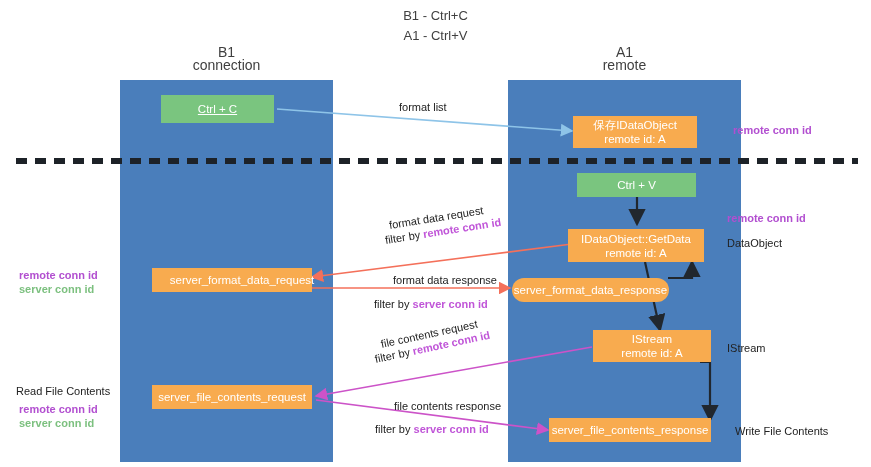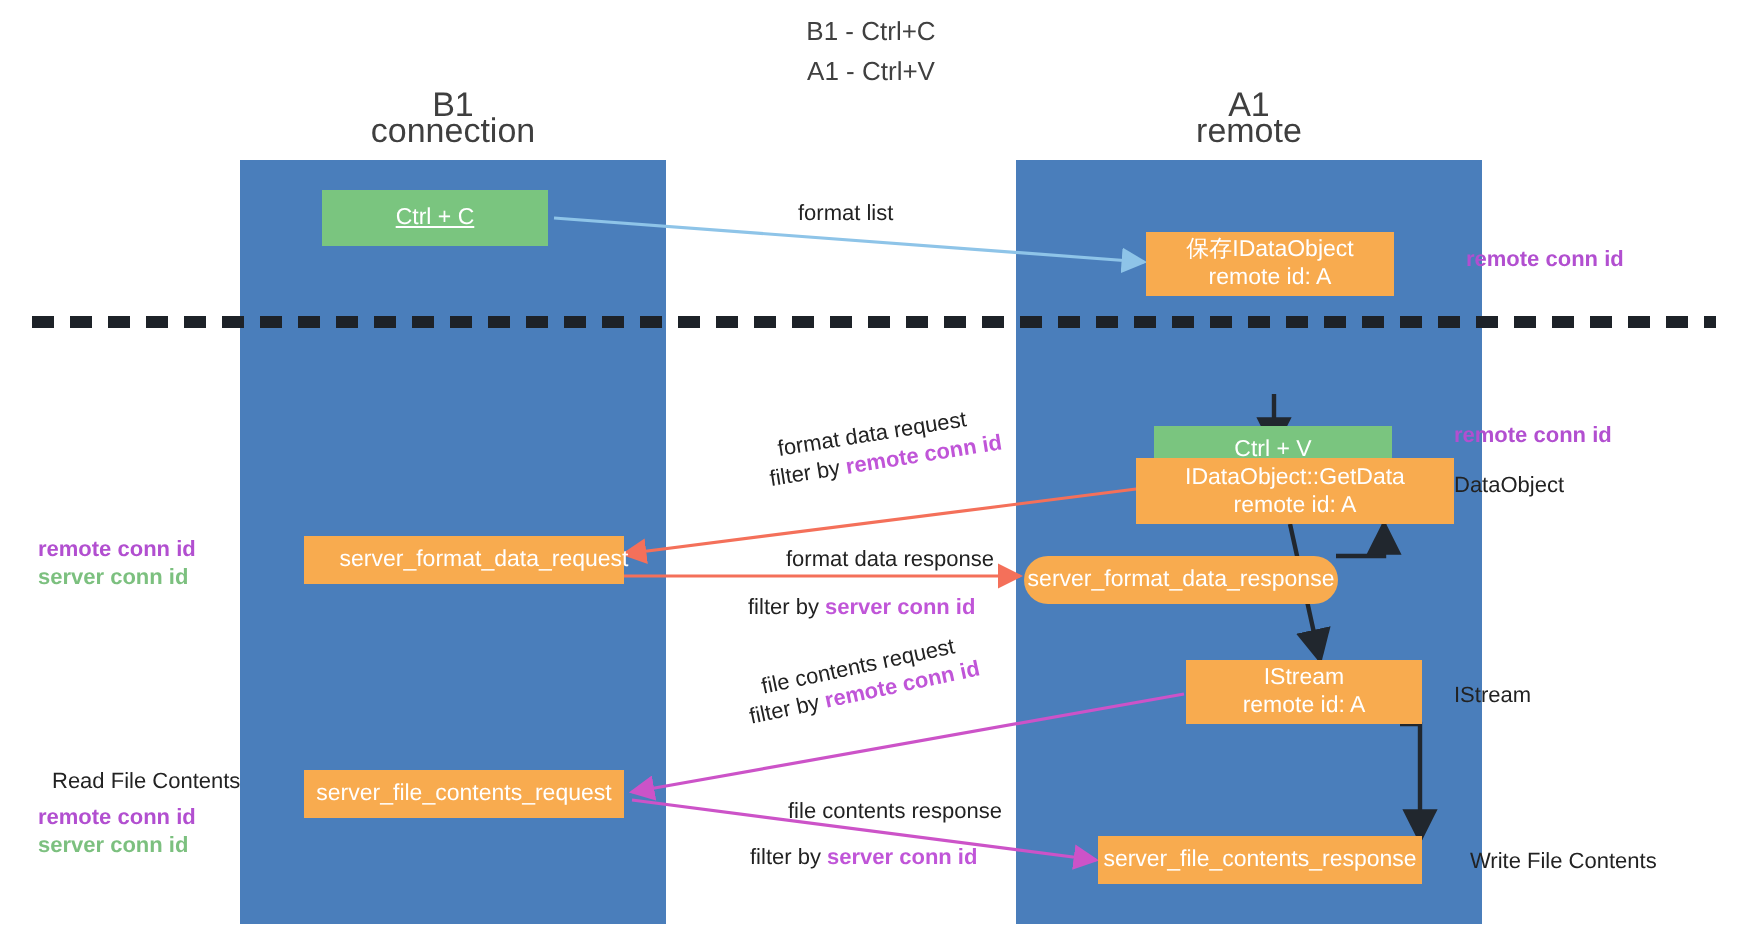--- a/index.html
+++ b/index.html
@@ -35,21 +35,21 @@
     width: 871px;
     text-align: center;
     font-size: 13px;
     color: #404040;
     line-height: 20px;
     white-space: pre-line;
   }
   .lane-head {
     position: absolute;
     text-align: center;
-    font-size: 17px;
+    font-size: 14px;
     color: #3f3f3f;
     line-height: 13px;
     white-space: pre-line;
   }
   .head-b1 { left: 120px; top: 46px; width: 213px; }
   .head-a1 { left: 508px; top: 46px; width: 233px; }
 
   .box {
     position: absolute;
     display: flex;
@@ -138,23 +138,23 @@
     <line x1="316" y1="400" x2="548" y2="430" stroke="#cc53c8" stroke-width="1.6" marker-end="url(#ar-mag)"></line>
 
     <path d="M700,362 L710,362 L710,420" stroke="#21272e" stroke-width="2.2" fill="none" marker-end="url(#ar-dark)"></path>
   </svg>
 
   <div class="box box-green" style="left:161px; top:95px; width:113px; height:28px;text-decoration:underline;">Ctrl + C</div>
 
   <div class="box box-orange" style="left:573px; top:116px; width:124px; height:32px;">保存IDataObject
 remote id: A</div>
 
-  <div class="box box-green" style="left:577px; top:173px; width:119px; height:24px;margin-top:40px;">Ctrl + V</div>
-
-  <div class="box box-orange" style="left:568px; top:229px; width:159px; height:33px;">IDataObject::GetData
+  <div class="box box-green" style="left:577px; top:173px; width:119px; height:24px;">Ctrl + V</div>
+
+  <div class="box box-orange" style="left:568px; top:229px; width:136px; height:33px;">IDataObject::GetData
 remote id: A</div>
 
   <div class="box box-orange" style="left:152px; top:268px; width:160px; height:24px;padding-left:24px;">server_format_data_request</div>
 
   <div class="box box-orange" style="left:512px; top:278px; width:157px; height:24px;border-radius:12px;">server_format_data_response</div>
 
   <div class="box box-orange" style="left:593px; top:330px; width:118px; height:32px;">IStream
 remote id: A</div>
 
   <div class="box box-orange" style="left:152px; top:385px; width:160px; height:24px;">server_file_contents_request</div>
@@ -185,17 +185,17 @@
 
   <div class="side-label purple" style="left:733px; top:123px;">remote conn id</div>
   <div class="side-label purple" style="left:727px; top:211px;">remote conn id</div>
   <div class="side-label" style="left:727px; top:236px;">DataObject</div>
   <div class="side-label" style="left:727px; top:341px;">IStream</div>
   <div class="side-label" style="left:735px; top:424px;">Write File Contents</div>
 
   <div class="side-label purple" style="left:19px; top:268px;">remote conn id</div>
   <div class="side-label greenish" style="left:19px; top:282px;">server conn id</div>
 
-  <div class="side-label" style="left:26px; top:384px;">Read File Contents</div>
+  <div class="side-label" style="left:16px; top:384px;">Read File Contents</div>
   <div class="side-label purple" style="left:19px; top:402px;">remote conn id</div>
   <div class="side-label greenish" style="left:19px; top:416px;">server conn id</div>
 
 </div>
 
 </body></html>

